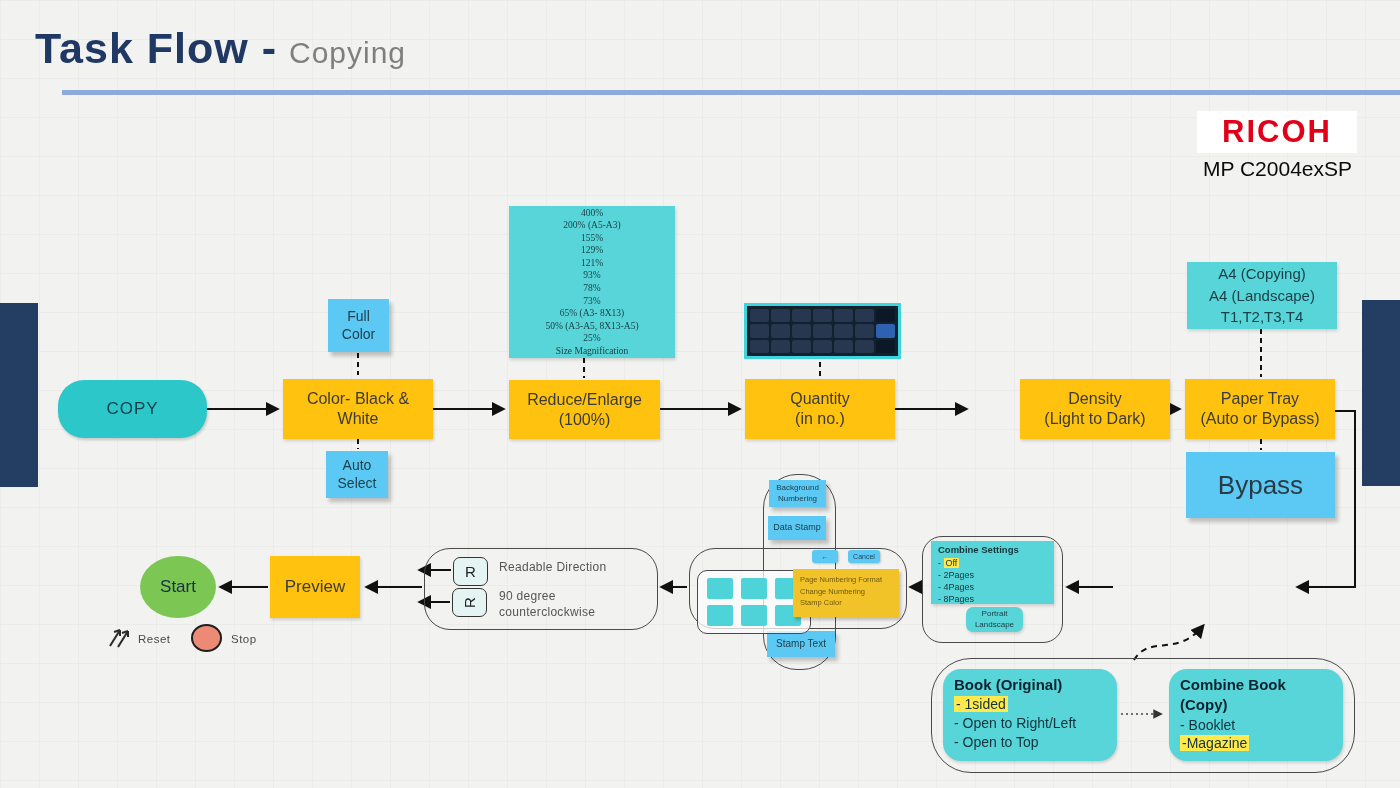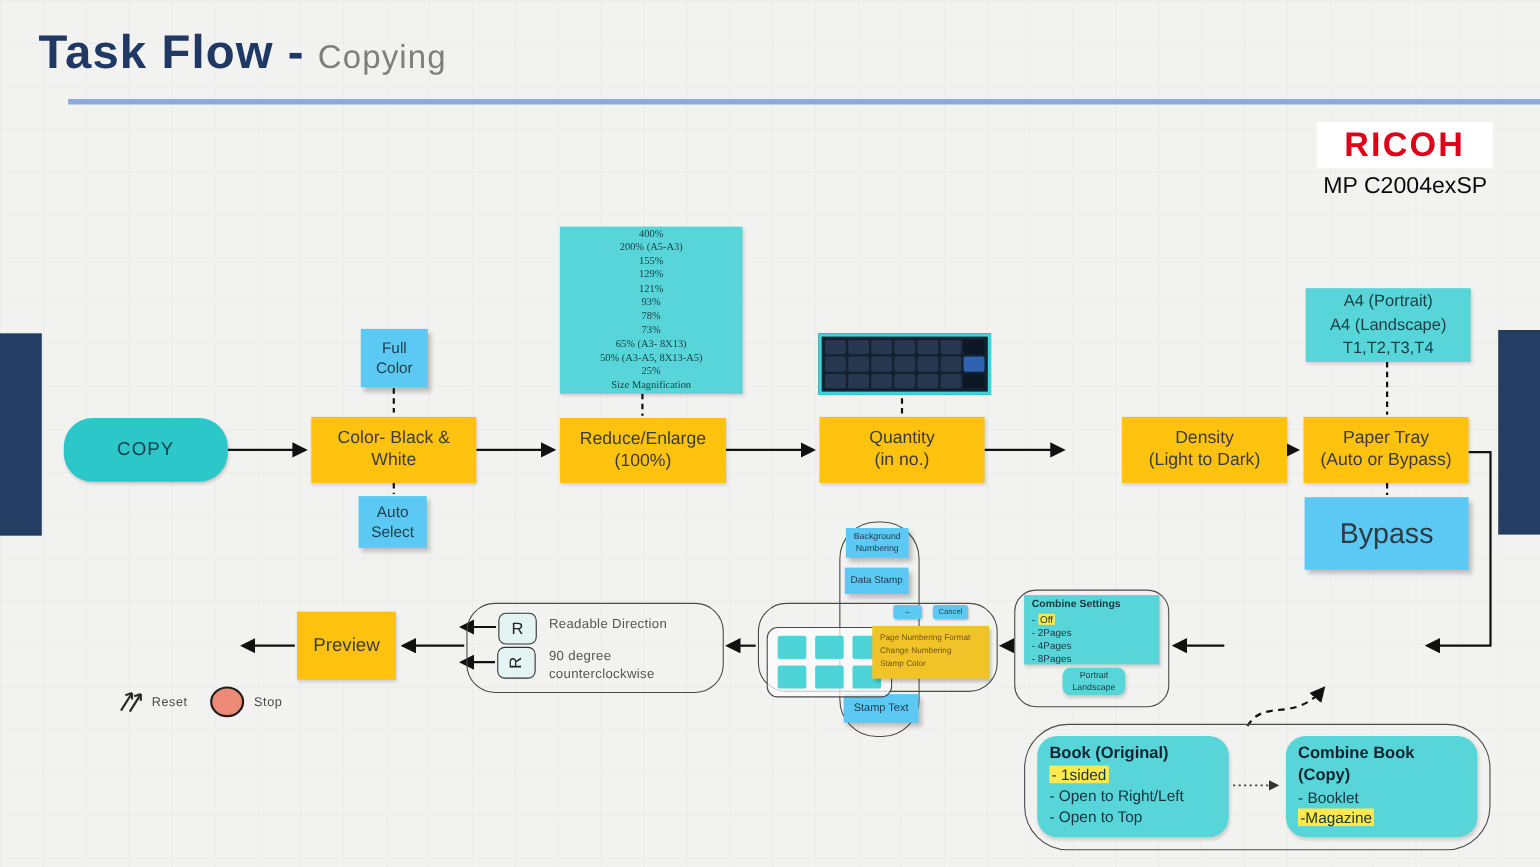--- a/index.html
+++ b/index.html
@@ -151,24 +151,25 @@
 
   <div class="node orange z2" style="left:745px;top:379px;width:150px;height:60px;font-size:16px;">Quantity
 (in no.)</div>
 
   <div class="node orange z2" style="left:972px;top:379px;width:150px;height:60px;font-size:16px;margin-left:48px;">Density
 (Light to Dark)</div>
 
   <div class="node orange z2" style="left:1185px;top:379px;width:150px;height:60px;font-size:16px;">Paper Tray
 (Auto or Bypass)</div>
 
-  <div class="node tealbox z2 listbox" style="left:1187px;top:262px;width:150px;height:67px;font-size:15px;flex-direction:column;line-height:1.45;"><div>A4 (Portrait)</div><div>A4 (Landscape)</div><div>T1,T2,T3,T4</div></div>
+  <div class="node tealbox z2 listbox" style="left:1187px;top:262px;width:150px;height:67px;font-size:15px;flex-direction:column;line-height:1.45;"><div>A4 (Copying)</div><div>A4 (Landscape)</div><div>T1,T2,T3,T4</div></div>
 
   <div class="node sticky z2" style="left:1186px;top:452px;width:149px;height:66px;font-size:26px;color:#2b3b46;">Bypass</div>
 
+  <div class="node z2" style="left:140px;top:556px;width:76px;height:62px;background:#7CC653;border-radius:50%;font-size:17px;color:#173048;">Start</div>
 
   <div class="node orange z2" style="left:270px;top:556px;width:90px;height:62px;font-size:17px;">Preview</div>
 
   <svg class="abs z2" style="left:108px;top:626px;" width="26" height="22">
     <g stroke="#2b2b2b" stroke-width="2" fill="none">
       <path d="M2 20 L12 4"></path>
         <path d="M12 4 L6 6"></path>
         <path d="M12 4 L12 10"></path>
       <path d="M10 21 L20 5"></path>
         <path d="M20 5 L14 7"></path>

